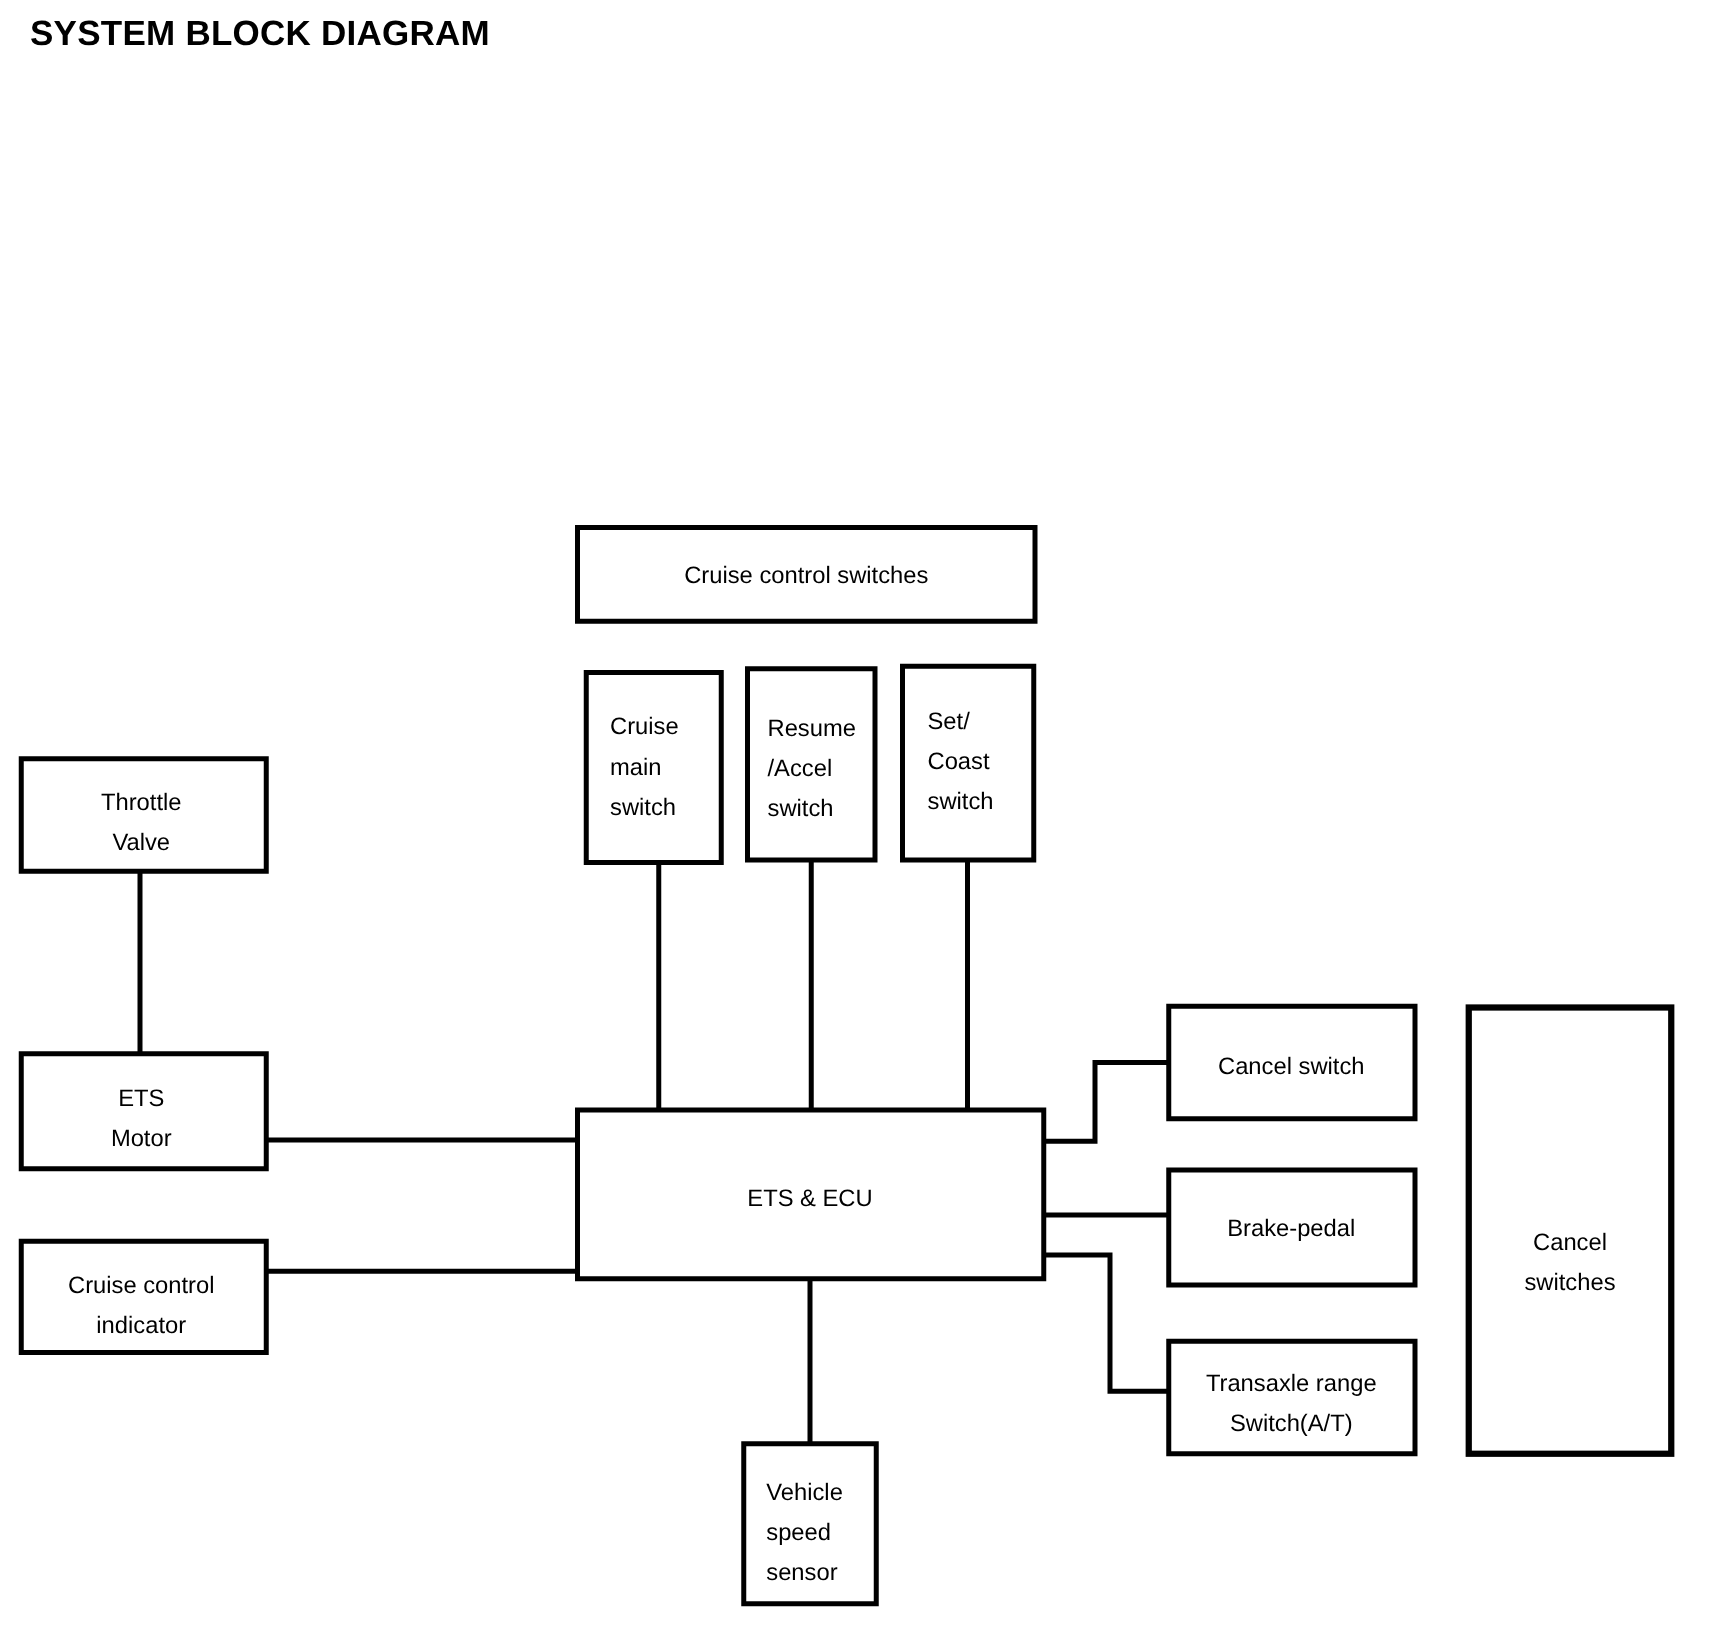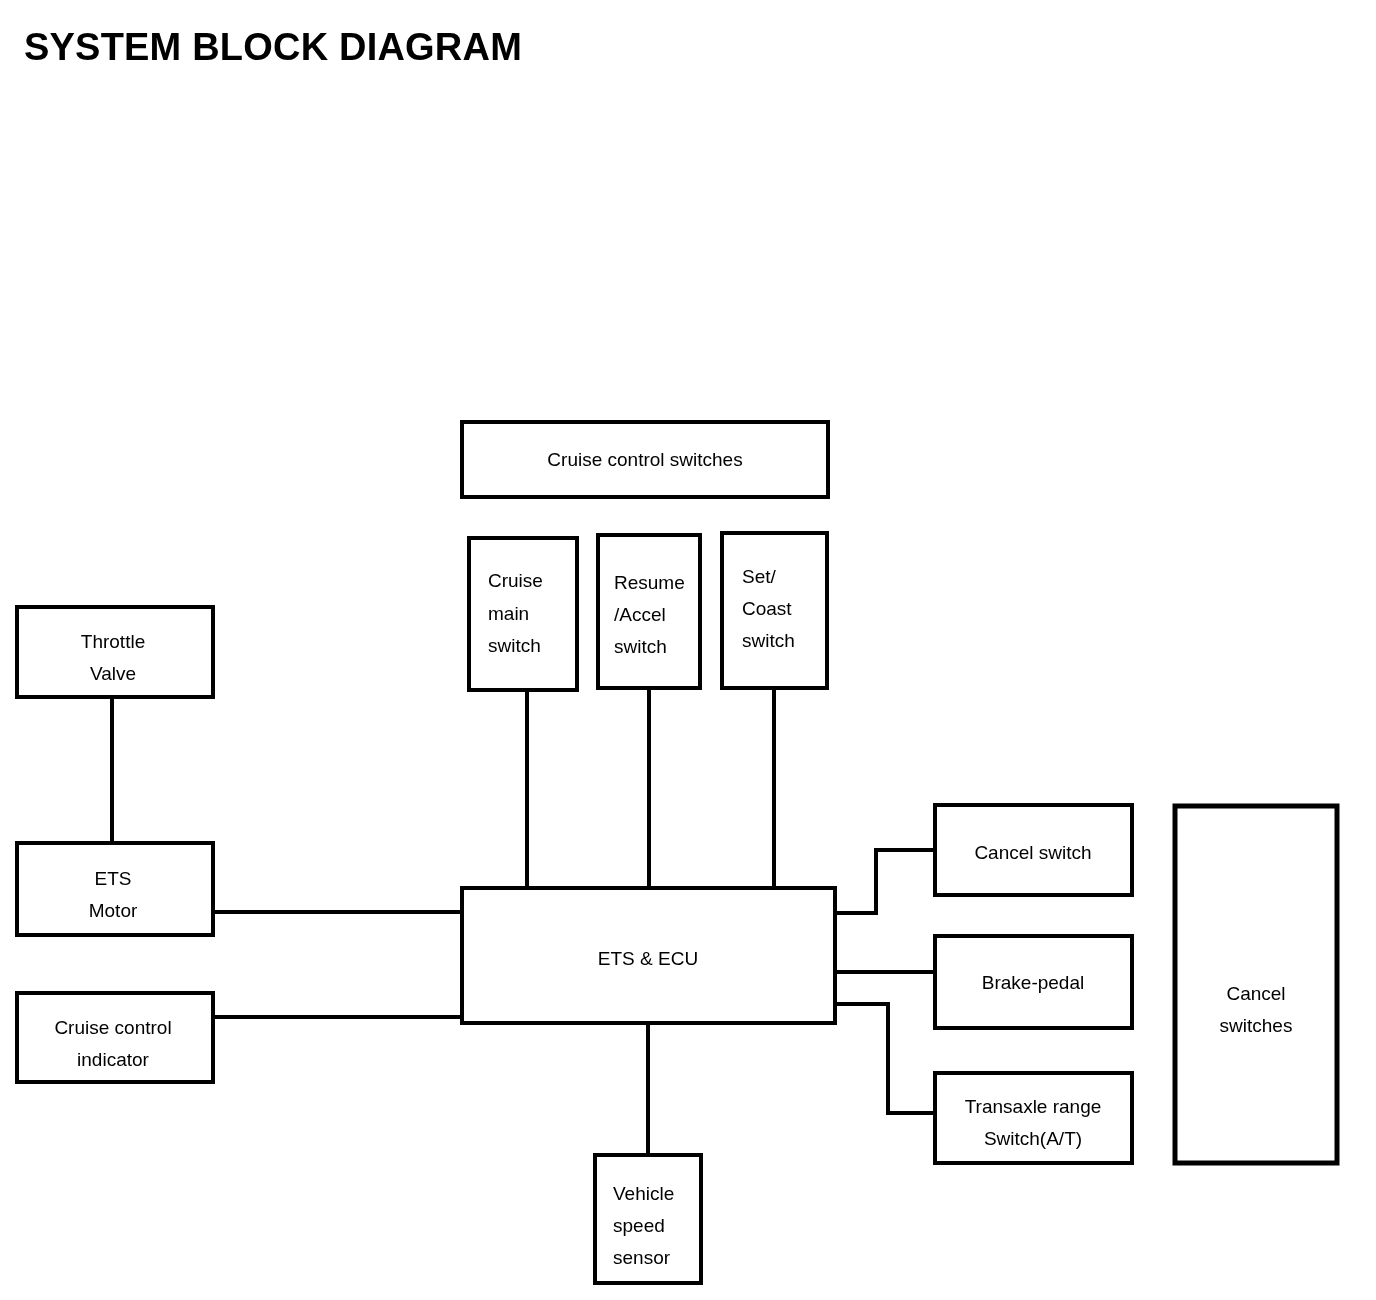--- a/index.html
+++ b/index.html
@@ -11,22 +11,22 @@
     width: 1376px;
     height: 1300px;
     position: relative;
     font-family: "Liberation Sans", sans-serif;
     color: #000000;
     overflow: hidden;
   }
   #diagram-title {
     position: absolute;
     left: 24px;
-    top: 26px;
-    font-size: 38px;
+    top: 11px;
+    font-size: 28px;
     font-weight: bold;
     letter-spacing: 0.2px;
     white-space: pre;
     text-align: right;
   }
   #diagram-canvas {
     position: absolute;
     left: 0;
     top: 0;
     width: 1376px;

